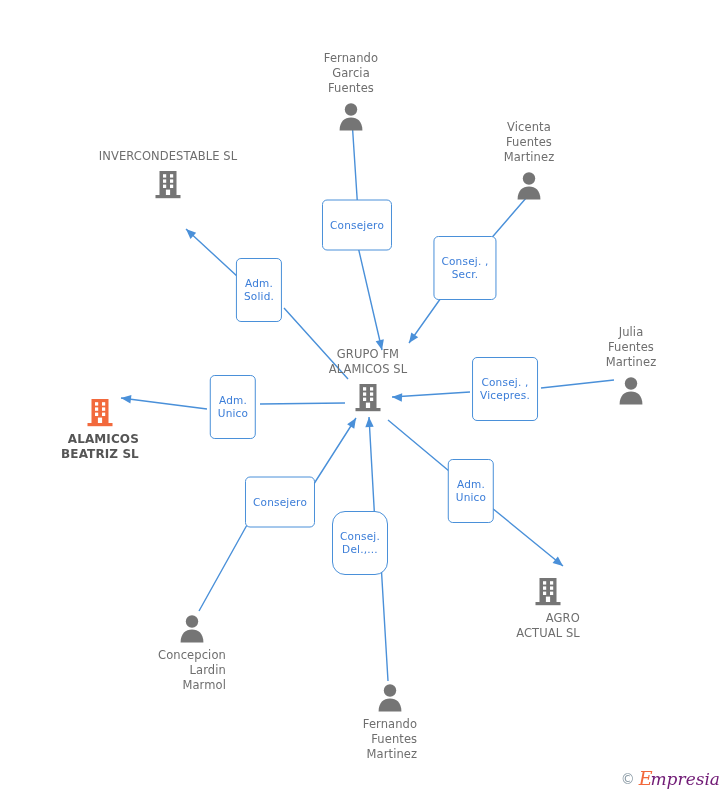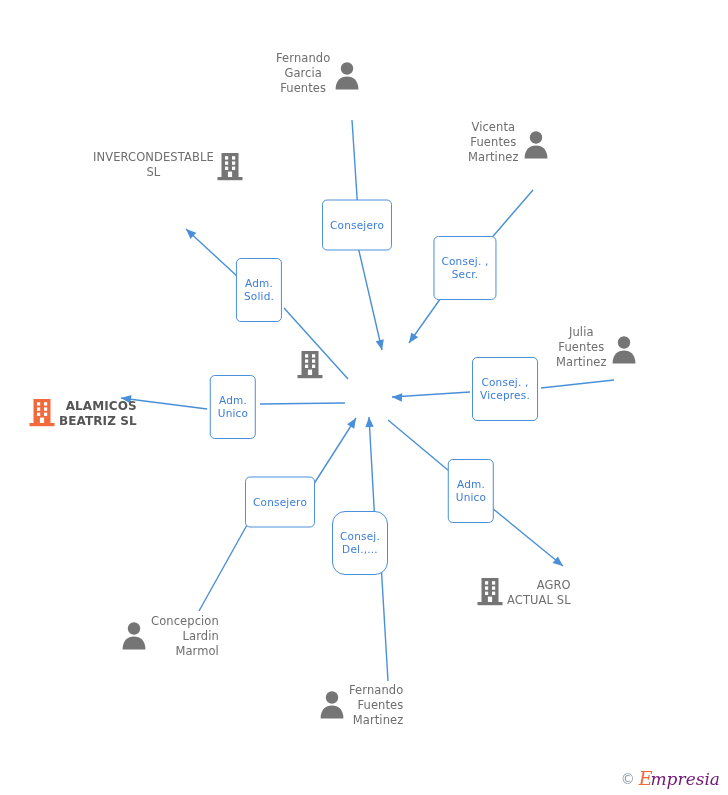--- a/index.html
+++ b/index.html
@@ -22,21 +22,21 @@
     position: absolute;
     left: 0;
     top: 0;
     width: 728px;
     height: 795px;
     pointer-events: none;
   }
   .node {
     position: absolute;
     display: flex;
-    flex-direction: row;
+    flex-direction: column;
     align-items: center;
     width: 150px;
     margin-left: -75px;
     text-align: center;
   }
   .node-label {
     font-size: 11.5px;
     line-height: 15px;
     color: #6e6e6e;
     white-space: pre-line;
@@ -151,21 +151,21 @@
         <div class="node-label above">Fernando
 Garcia
 Fuentes</div>
         <div class="icon-wrap">
           <svg width="30" height="30" viewBox="0 0 30 30" aria-hidden="true">
             <circle cx="15" cy="8.5" r="6.2" fill="#757575"></circle>
             <path d="M3.6 29.5 C3.6 20.6 8.6 16.6 15 16.6 C21.4 16.6 26.4 20.6 26.4 29.5 Z" fill="#757575"></path>
           </svg>
         </div>
       </div>
-      <div class="node" style="left: 543px; top: 120px;">
+      <div class="node" style="left: 529px; top: 120px;">
         <div class="node-label above">Vicenta
 Fuentes
 Martinez</div>
         <div class="icon-wrap">
           <svg width="30" height="30" viewBox="0 0 30 30" aria-hidden="true">
             <circle cx="15" cy="8.5" r="6.2" fill="#757575"></circle>
             <path d="M3.6 29.5 C3.6 20.6 8.6 16.6 15 16.6 C21.4 16.6 26.4 20.6 26.4 29.5 Z" fill="#757575"></path>
           </svg>
         </div>
       </div>
@@ -190,20 +190,22 @@
 Fuentes
 Martinez</div>
         <div class="icon-wrap">
           <svg width="30" height="30" viewBox="0 0 30 30" aria-hidden="true">
             <circle cx="15" cy="8.5" r="6.2" fill="#757575"></circle>
             <path d="M3.6 29.5 C3.6 20.6 8.6 16.6 15 16.6 C21.4 16.6 26.4 20.6 26.4 29.5 Z" fill="#757575"></path>
           </svg>
         </div>
       </div>
       <div class="node" style="left: 368px; top: 347px;">
+        <div class="node-label above">GRUPO FM
+ALAMICOS  SL</div>
         <div class="icon-wrap">
           <svg width="32" height="32" viewBox="0 0 32 32" aria-hidden="true">
             <rect x="7.5" y="3" width="17" height="24" fill="#757575"></rect>
             <rect x="3.5" y="27" width="25" height="3.2" fill="#757575"></rect>
             <rect x="11" y="6.2" width="3.2" height="3.4" fill="#ffffff"></rect>
             <rect x="11" y="11.4" width="3.2" height="3.4" fill="#ffffff"></rect>
             <rect x="11" y="16.6" width="3.2" height="3.4" fill="#ffffff"></rect>
             <rect x="18" y="6.2" width="3.2" height="3.4" fill="#ffffff"></rect>
             <rect x="18" y="11.4" width="3.2" height="3.4" fill="#ffffff"></rect>
             <rect x="18" y="16.6" width="3.2" height="3.4" fill="#ffffff"></rect>

